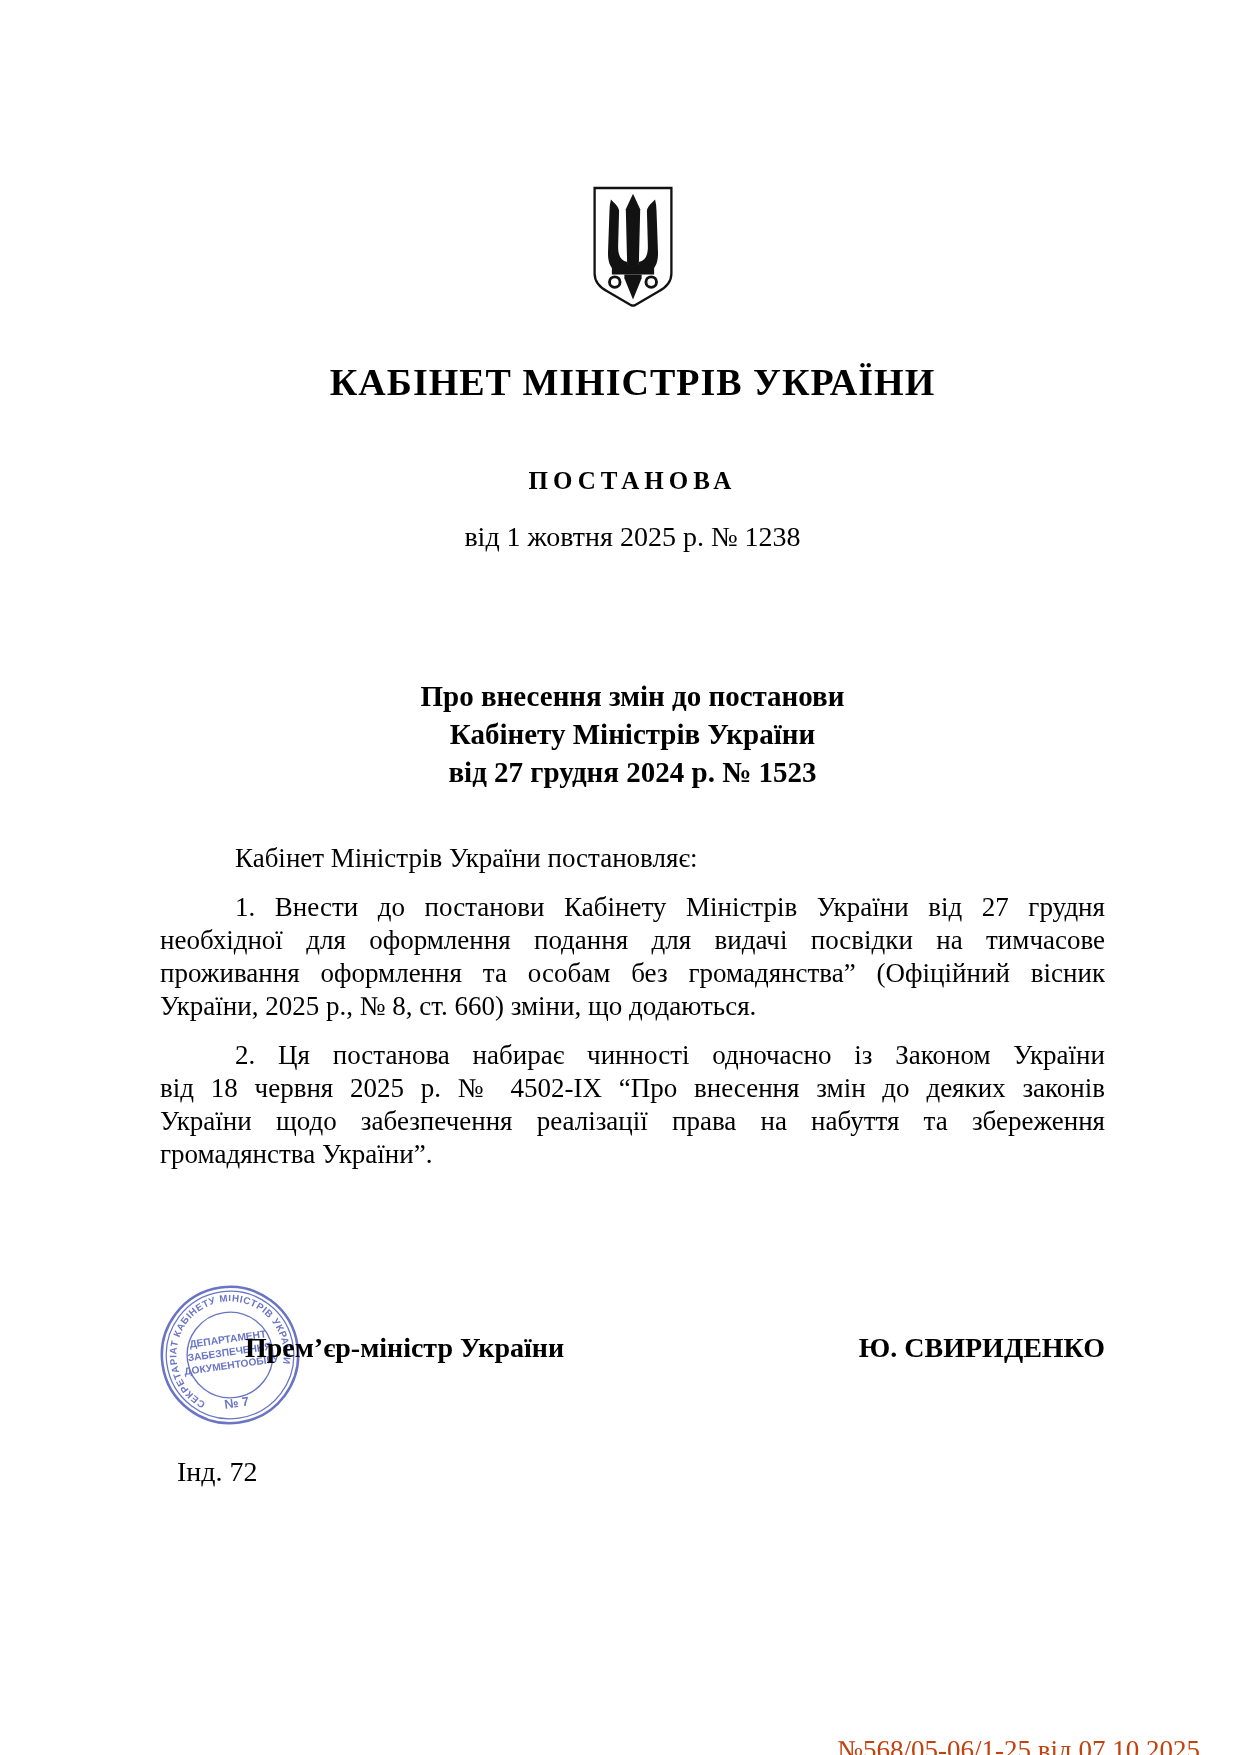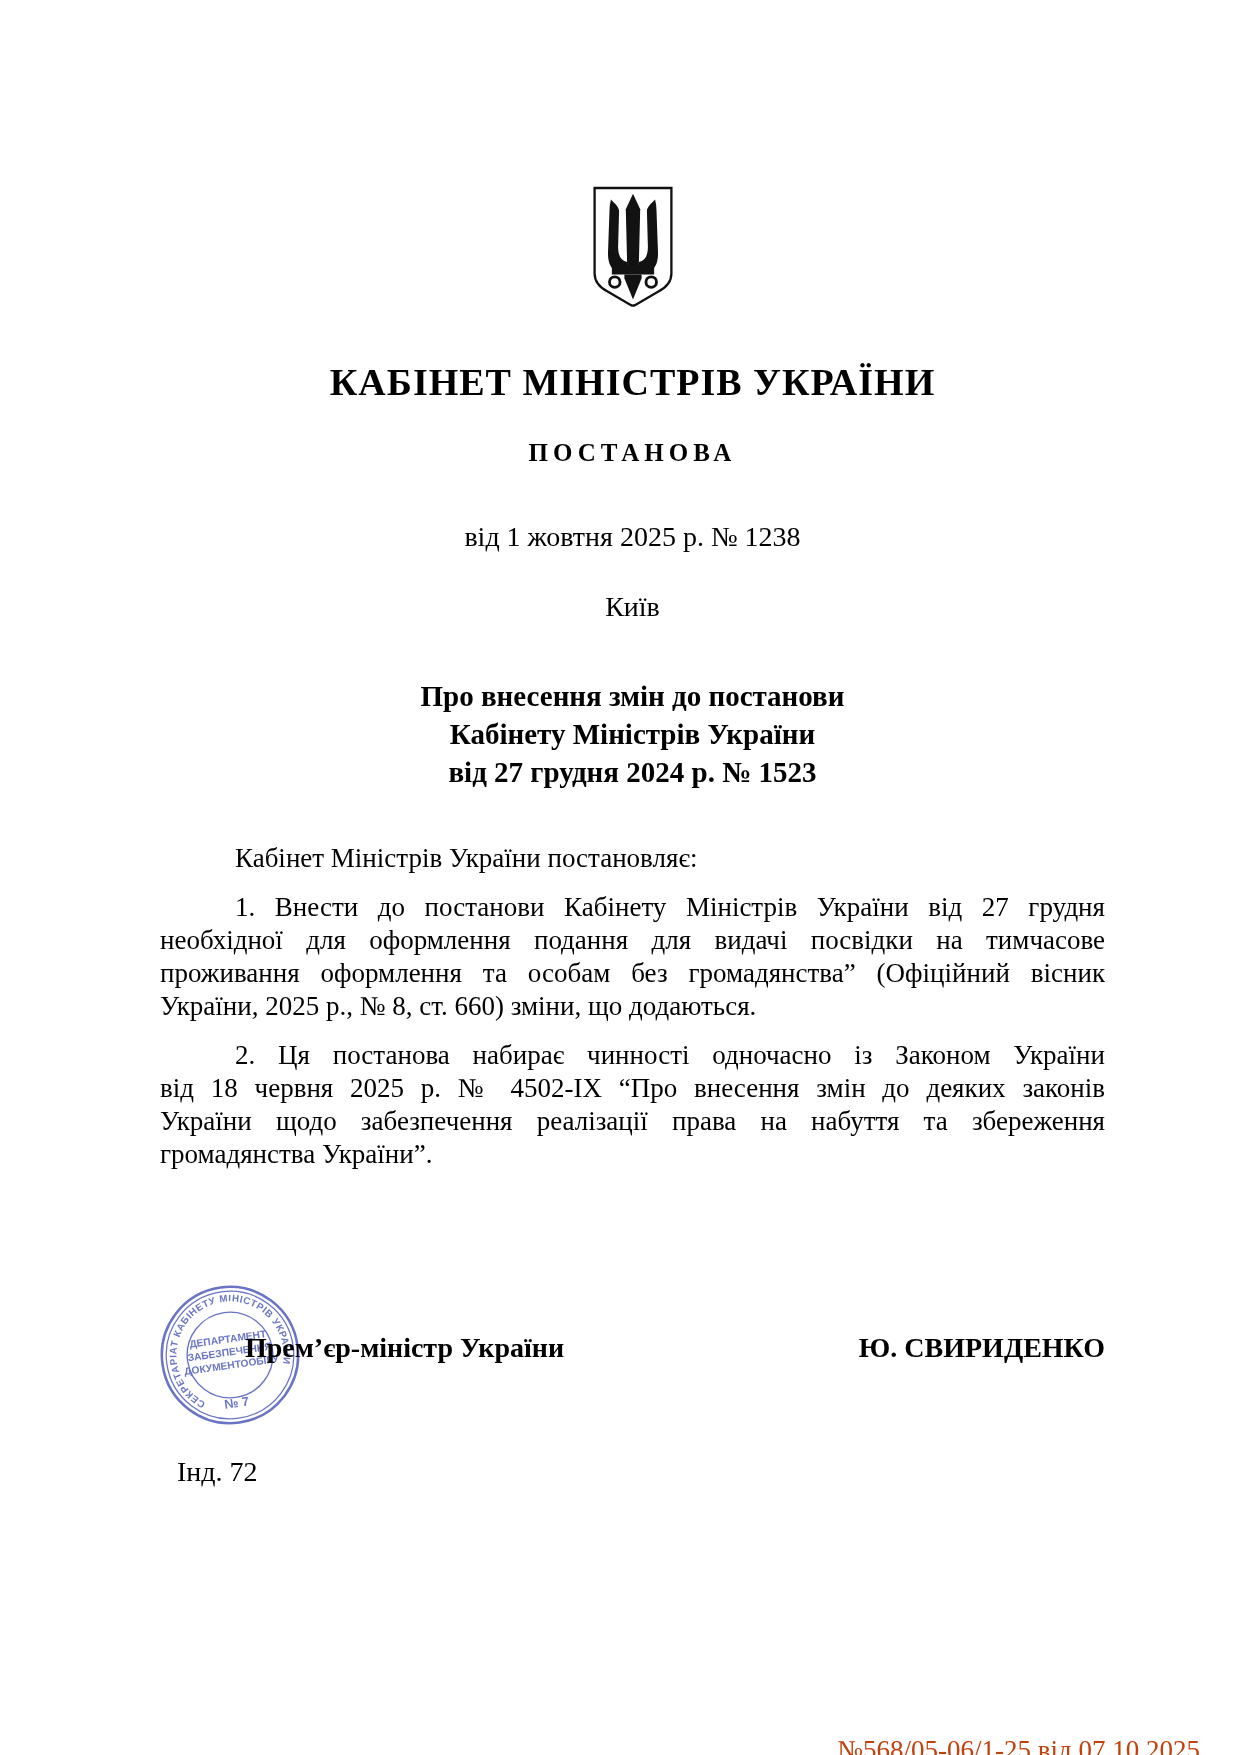--- a/index.html
+++ b/index.html
@@ -28,21 +28,21 @@
   }
   .emblem-wrap svg { display: inline-block; }
   .org-name {
     top: 320px;
     font-size: 38px;
     font-weight: bold;
     letter-spacing: 1px;
     line-height: 46px;
   }
   .doc-type {
-    top: 399px;
+    top: 427px;
     font-size: 25px;
     font-weight: bold;
     letter-spacing: 5px;
     line-height: 30px;
   }
   .date-line {
     top: 482px;
     font-size: 28px;
     line-height: 32px;
   }
@@ -138,21 +138,20 @@
         <path d="M41,93 L59,93 L59,97 L50,119 L41,97 Z"></path>
       </g>
       <circle cx="31" cy="101" r="5.5" fill="none" stroke="#121212" stroke-width="3"></circle>
       <circle cx="69" cy="101" r="5.5" fill="none" stroke="#121212" stroke-width="3"></circle>
     </svg>
   </div>
 
   <div class="center-col org-name">КАБІНЕТ МІНІСТРІВ УКРАЇНИ</div>
   <div class="center-col doc-type">ПОСТАНОВА</div>
   <div class="center-col date-line">від 1 жовтня 2025 р. № 1238</div>
-  <div class="center-col city-line">Київ</div>
 
   <div class="center-col doc-title">
     <div>Про внесення змін до постанови</div>
     <div>Кабінету Міністрів України</div>
     <div>від 27 грудня 2024 р. № 1523</div>
   </div>
 
   <div class="body-block">
     <div class="preamble"><span>Кабінет Міністрів України </span><span class="bold">постановляє</span><span>:</span></div>
 

